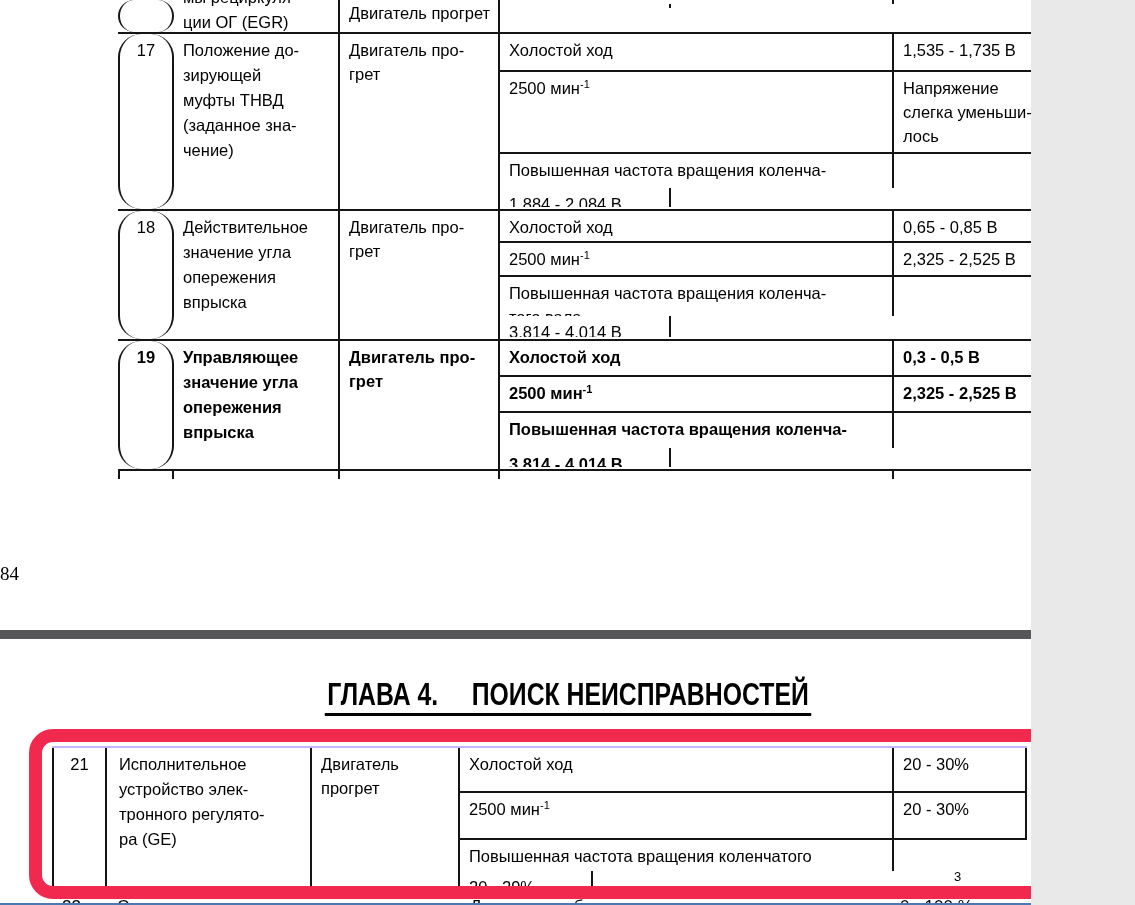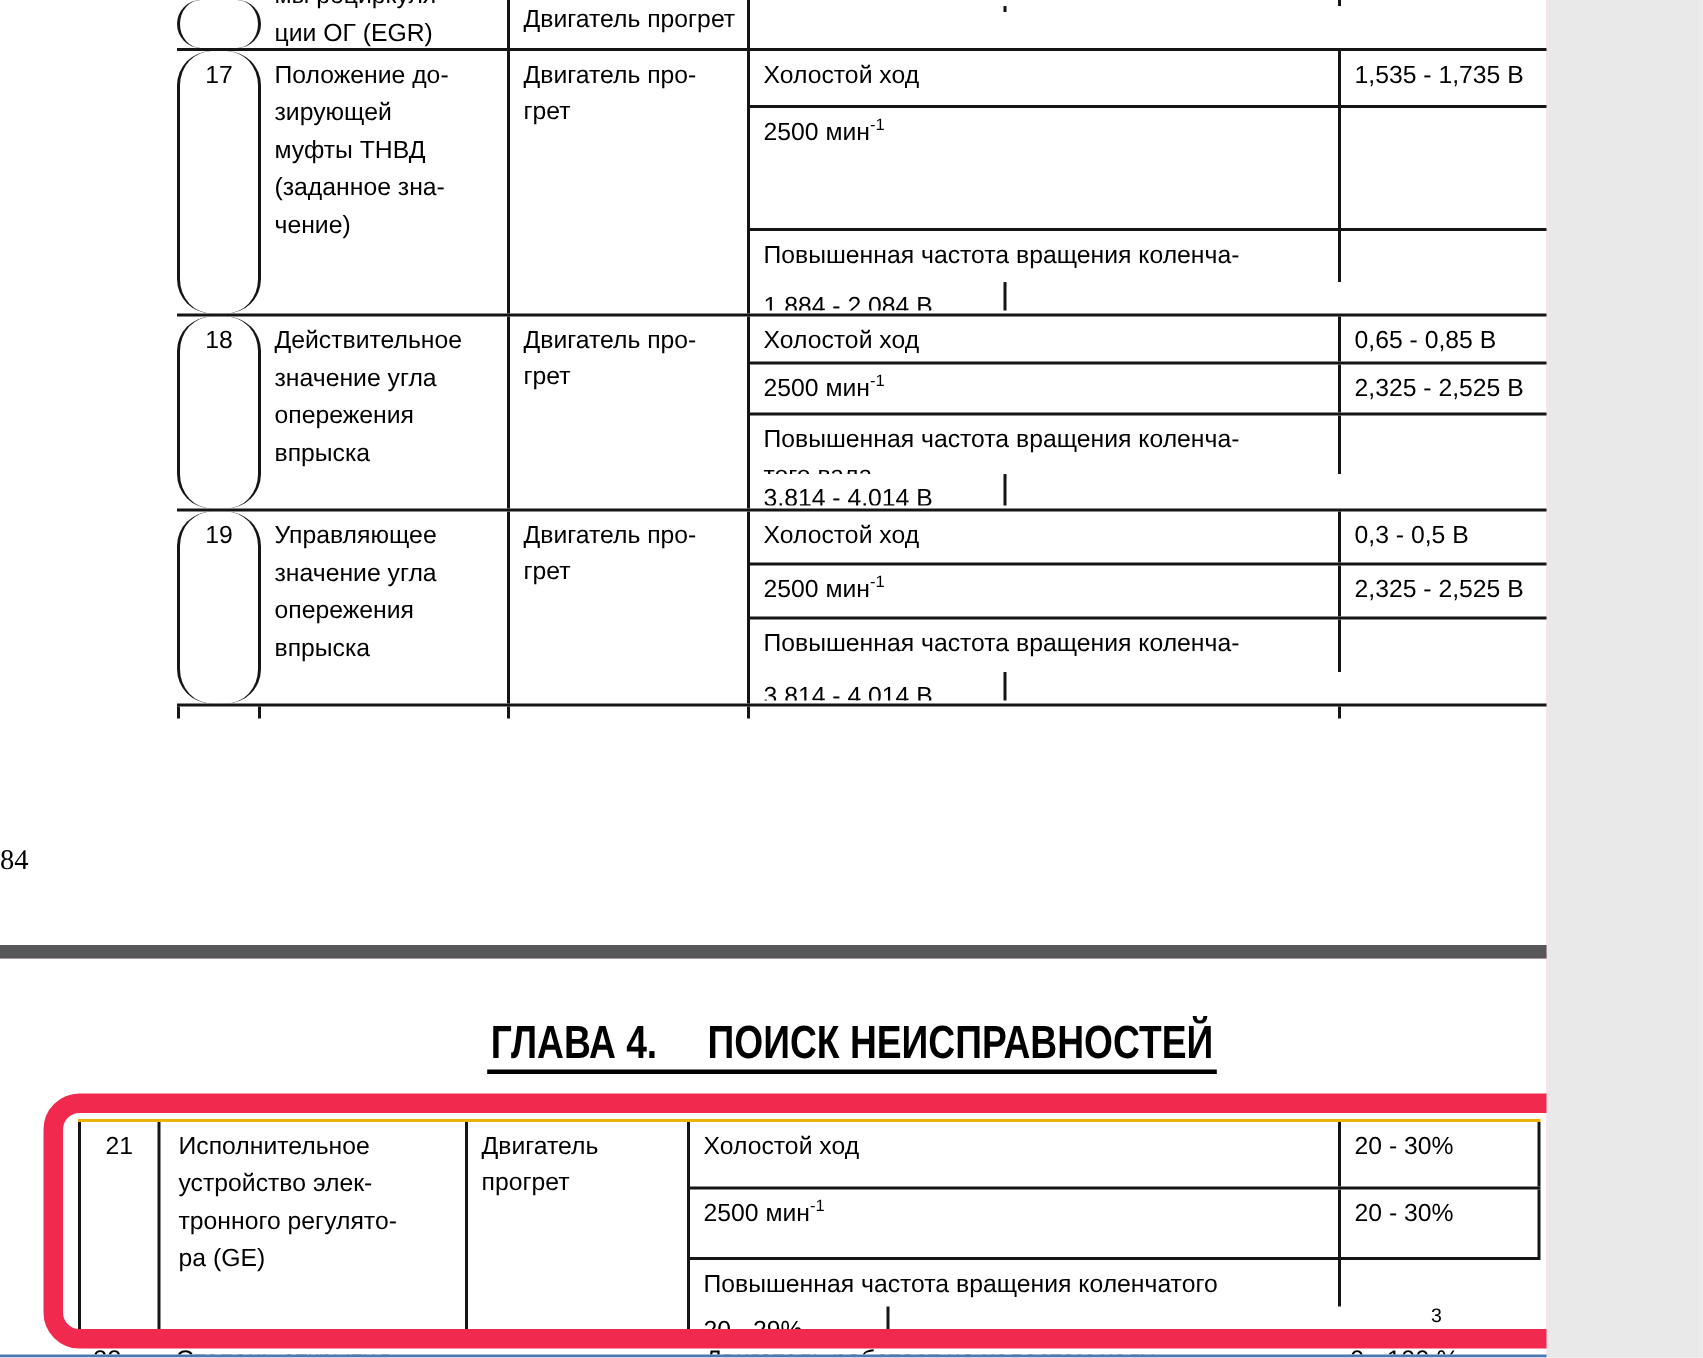--- a/index.html
+++ b/index.html
@@ -25,21 +25,21 @@
   
   #table1{left:118px;top:0;width:947px;}
   #table1 .num{width:56px;border-radius:23px;} #table1 .desc{width:166px;} #table1 .eng{width:160px;}
   #table1 .conds{width:565px;} #table1 .cond{width:394px;} #table1 .val{width:171px;}
   #table1 .clip-prev{margin-top:-19px;display:block;}
   #table1 .clip-eng{margin-top:-3px;display:block;}
   .sliver{position:relative;height:8px;}
   .stub{position:absolute;top:0;width:2px;height:8px;background:#151515;}
   
   #table2{left:52px;top:107px;width:975px;z-index:1;}
-  #table2 .trow{border-top:2px solid #eab308;}
+  #table2 .trow{border-top:2px solid #c4b5fd;}
   #table2 .num{width:55px;} #table2 .desc{width:205px;padding-left:12px;} #table2 .eng{width:148px;}
   #table2 .conds{width:567px;} #table2 .cond{width:434px;} #table2 .val{width:133px;}
   
   .pagenum{position:absolute;top:563px;left:0;width:100%;text-align:left;
            font-family:"Liberation Serif",serif;font-size:19px;}
   .heading{position:absolute;top:40px;left:0;width:100%;text-align:center;z-index:2;}
   .heading-inner{display:inline-block;transform:scaleX(0.8);font-weight:bold;font-size:31px;
                  line-height:31px;border-bottom:3px solid #000;padding:0 3px 3px;white-space:nowrap;}
   .tabgap{display:inline-block;width:42px;}
   .red-box{position:absolute;left:29px;top:90px;width:1034px;height:170px;box-sizing:border-box;
@@ -77,20 +77,23 @@
 чение)</div>
           <div class="cell eng">Двигатель про-
 грет</div>
           <div class="conds">
             <div class="crow" style="height: 36px;">
               <div class="cell cond"><span>Холостой ход</span></div>
               <div class="cell val"><span>1,535 - 1,735 В</span></div>
             </div>
             <div class="crow" style="height: 80px;">
               <div class="cell cond"><span>2500 мин</span><sup>-1</sup></div>
+              <div class="cell val"><span>Напряжение
+слегка уменьши-
+лось</span></div>
             </div>
             <div class="crow last" style="height: 53px;">
               <div class="cell cond"><span>Повышенная частота вращения коленча-
 того вала</span></div>
               <div class="cell val"><span>1,884 - 2,084 В</span></div>
             </div>
           </div>
         </div>
         <div class="trow" style="height: 128px;">
           <div class="cell num">18</div>
@@ -109,21 +112,21 @@
               <div class="cell cond"><span>2500 мин</span><sup>-1</sup></div>
               <div class="cell val"><span>2,325 - 2,525 В</span></div>
             </div>
             <div class="crow last" style="height: 60px;">
               <div class="cell cond"><span>Повышенная частота вращения коленча-
 того вала</span></div>
               <div class="cell val"><span>3,814 - 4,014 В</span></div>
             </div>
           </div>
         </div>
-        <div class="trow" style="height: 128px;">
+        <div class="trow" style="height: 128px; font-weight: bold;">
           <div class="cell num">19</div>
           <div class="cell desc">Управляющее
 значение угла
 опережения
 впрыска</div>
           <div class="cell eng">Двигатель про-
 грет</div>
           <div class="conds">
             <div class="crow" style="height: 34px;">
               <div class="cell cond"><span>Холостой ход</span></div>

